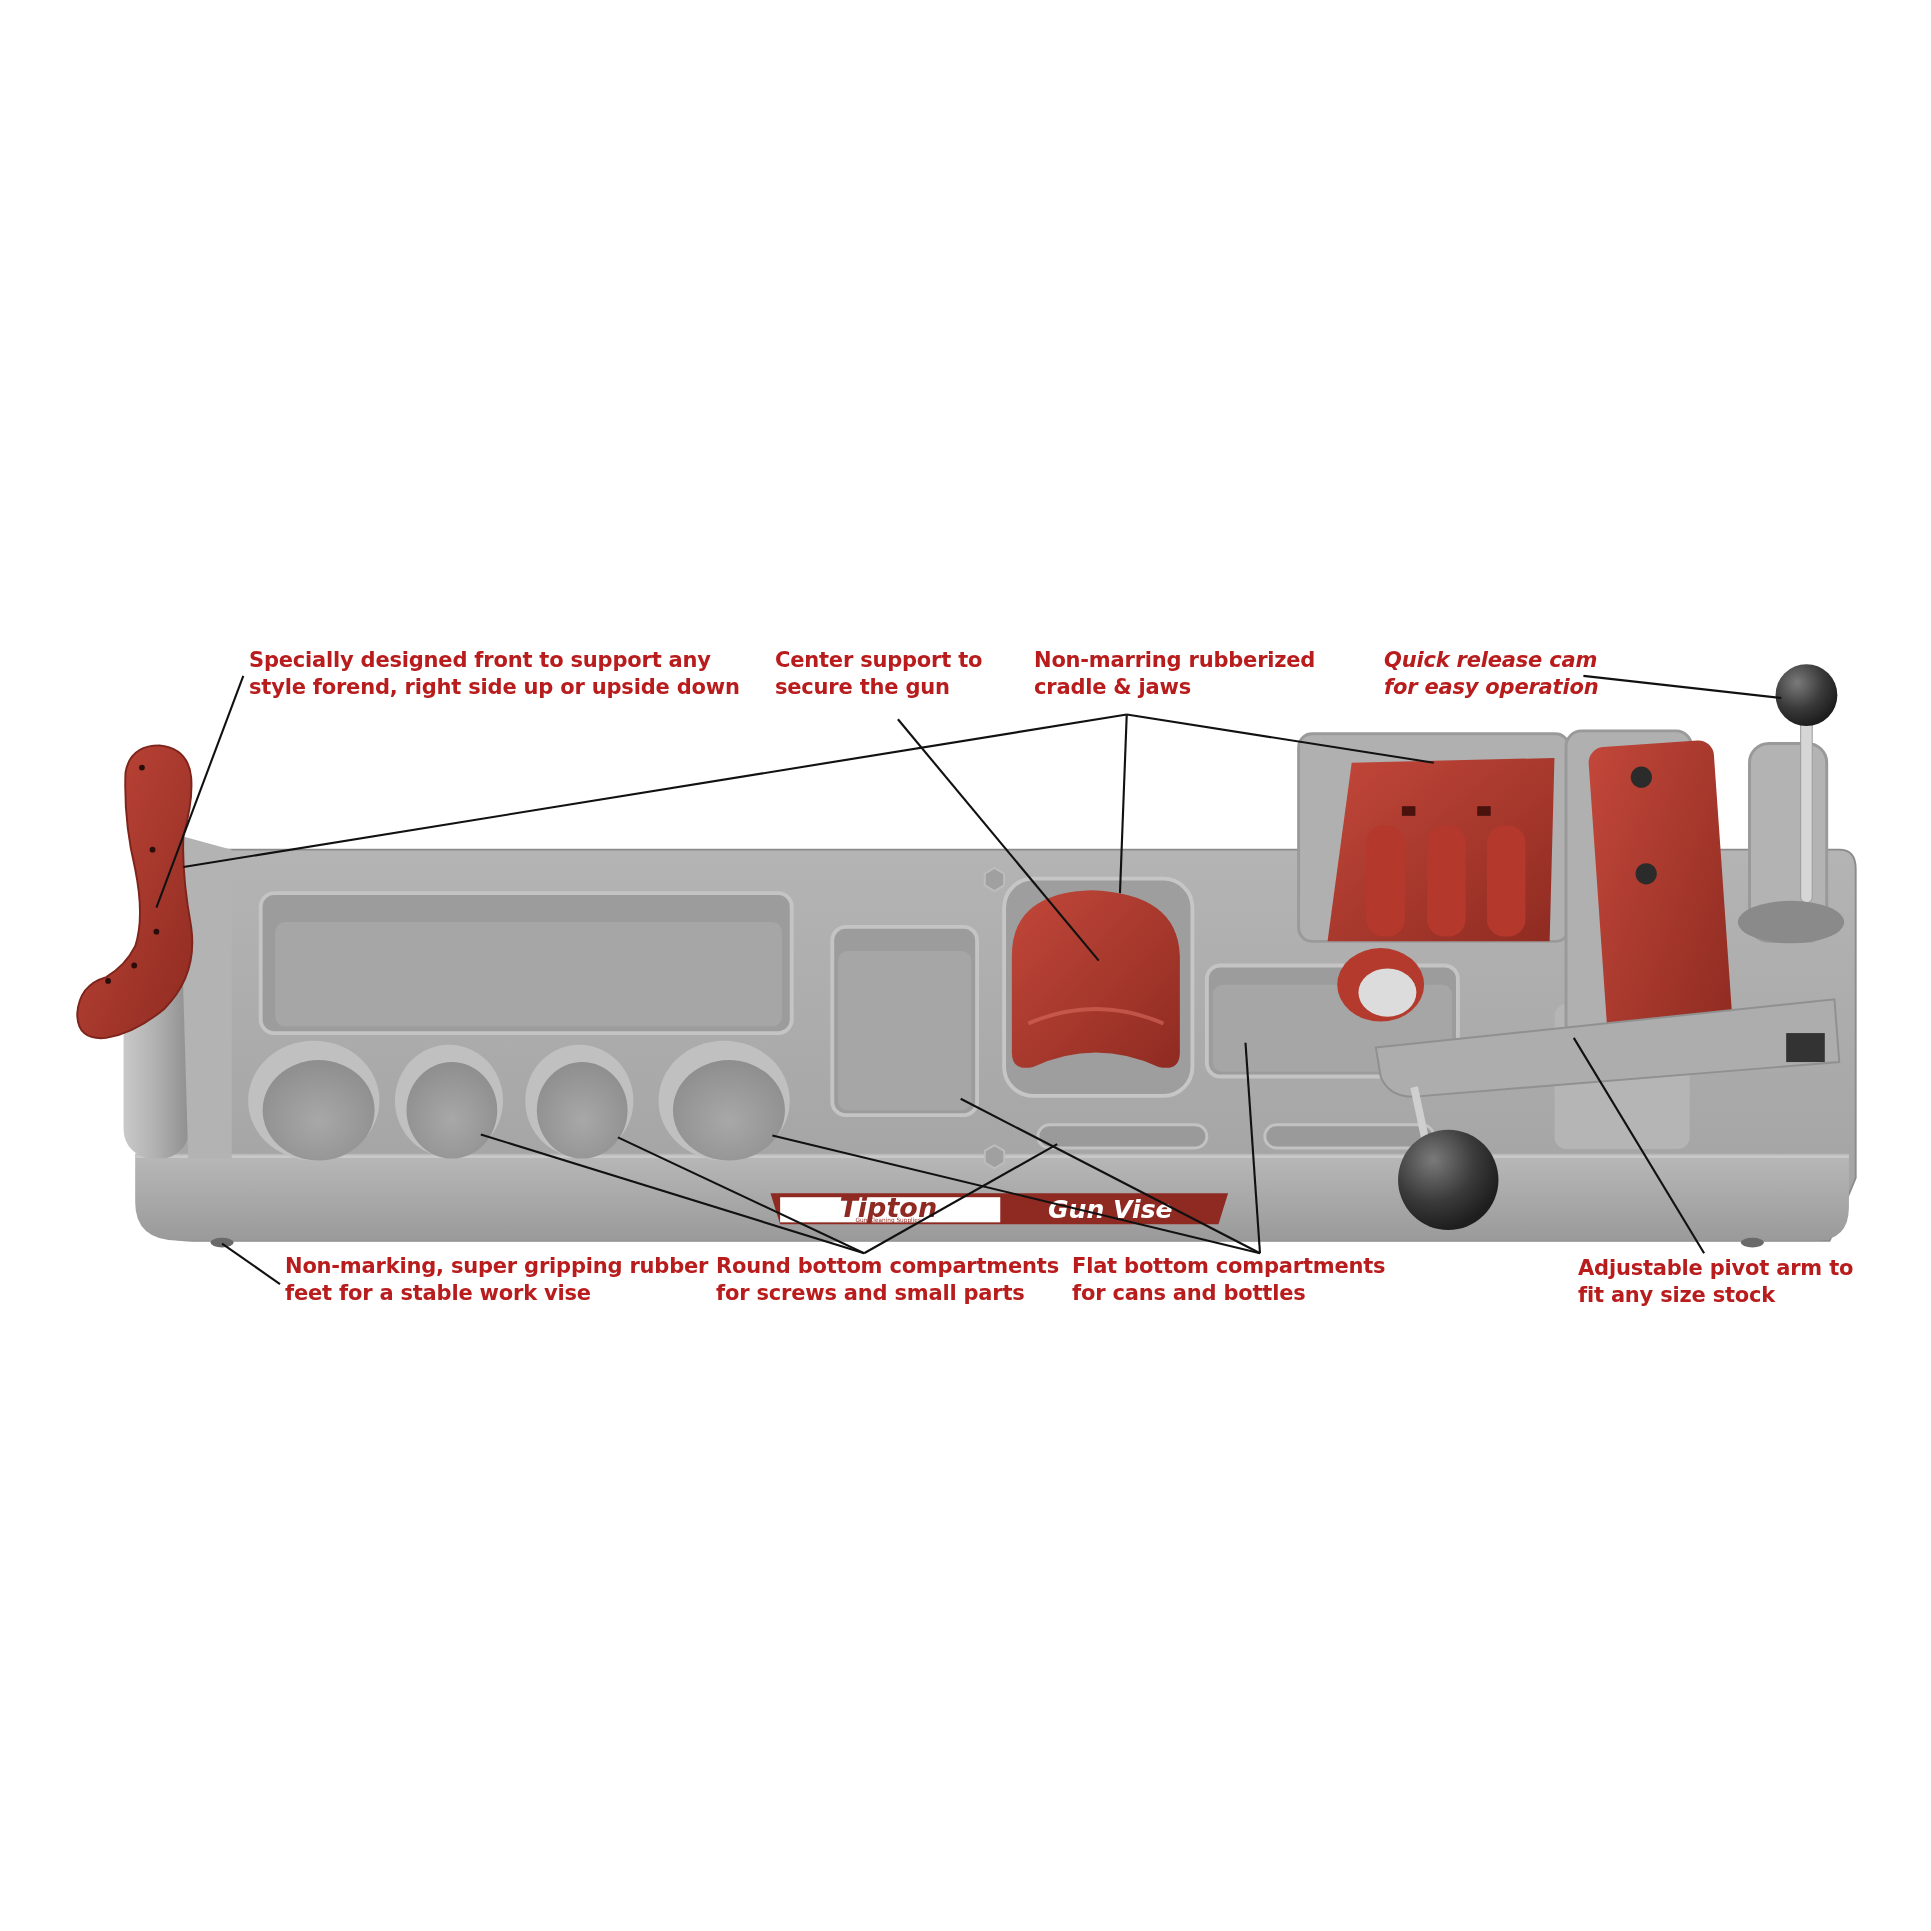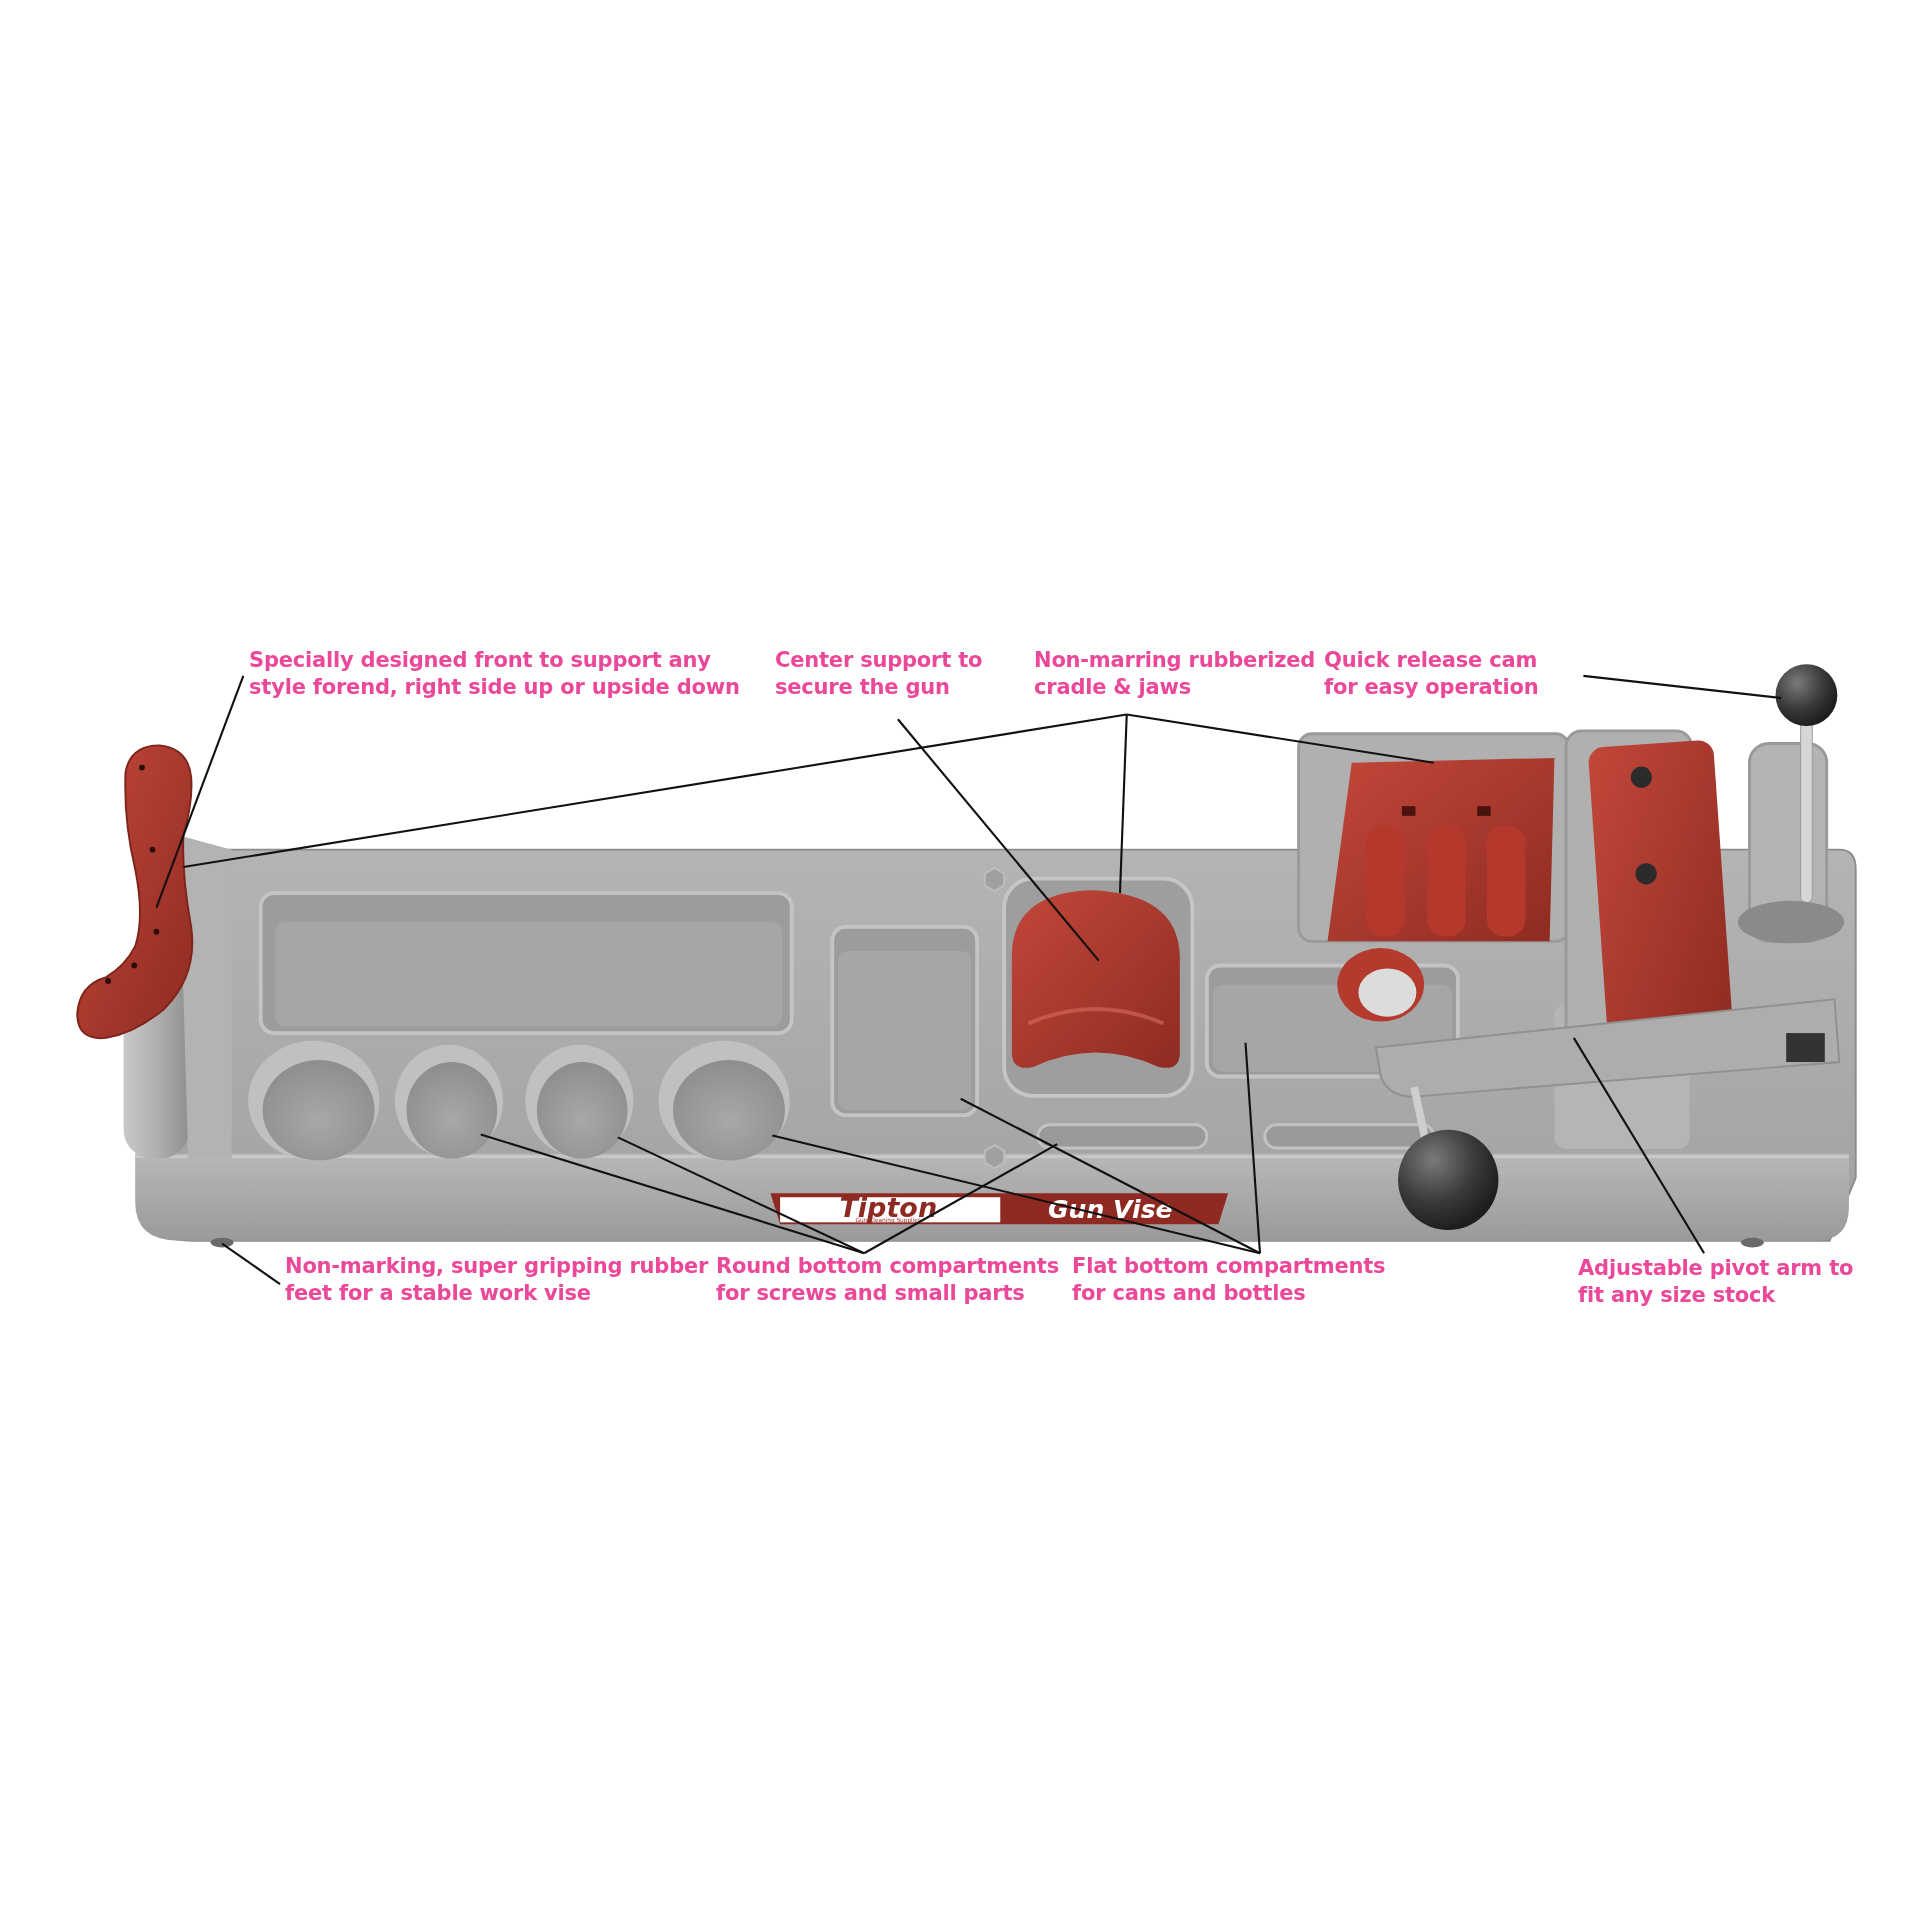--- a/index.html
+++ b/index.html
@@ -1,20 +1,20 @@
 <!DOCTYPE html>
 <html><head>
 <meta charset="utf-8">
 <style>
   html, body { margin:0; padding:0; background:#ffffff; }
   body { width:1931px; height:1931px; position:relative; overflow:hidden;
          font-family:"DejaVu Sans", "Liberation Sans", sans-serif; }
   #stage { position:absolute; left:0; top:0; width:1931px; height:1931px; }
   .callout { position:absolute; font-weight:bold; font-size:21px; line-height:27px;
-             color:#ec4899; letter-spacing:-0.2px; white-space:nowrap; }
+             color:#b91c1c; letter-spacing:-0.2px; white-space:nowrap; }
   .callout span { display:block; }
   svg text { font-family:"DejaVu Sans", "Liberation Sans", sans-serif; }
 </style>
 </head>
 <body>
 
 <div id="stage">
 
   <svg width="1931" height="1931" viewBox="0 0 2000 2000" xmlns="http://www.w3.org/2000/svg" style="position:absolute;left:0;top:0;">
     <defs>
@@ -180,21 +180,21 @@
     <span>style forend, right side up or upside down</span>
   </div>
   <div class="callout" style="left:775px; top:647px;">
     <span>Center support to</span>
     <span>secure the gun</span>
   </div>
   <div class="callout" style="left:1034px; top:647px;">
     <span>Non-marring rubberized</span>
     <span>cradle &amp; jaws</span>
   </div>
-  <div class="callout" style="left:1324px; top:647px;">
+  <div class="callout" style="left:1384px; top:647px;font-style:italic;">
     <span>Quick release cam</span>
     <span>for easy operation</span>
   </div>
 
   <div class="callout" style="left:716px; top:1253px;">
     <span>Round bottom compartments</span>
     <span>for screws and small parts</span>
   </div>
   <div class="callout" style="left:285px; top:1253px;">
     <span>Non-marking, super gripping rubber</span>

